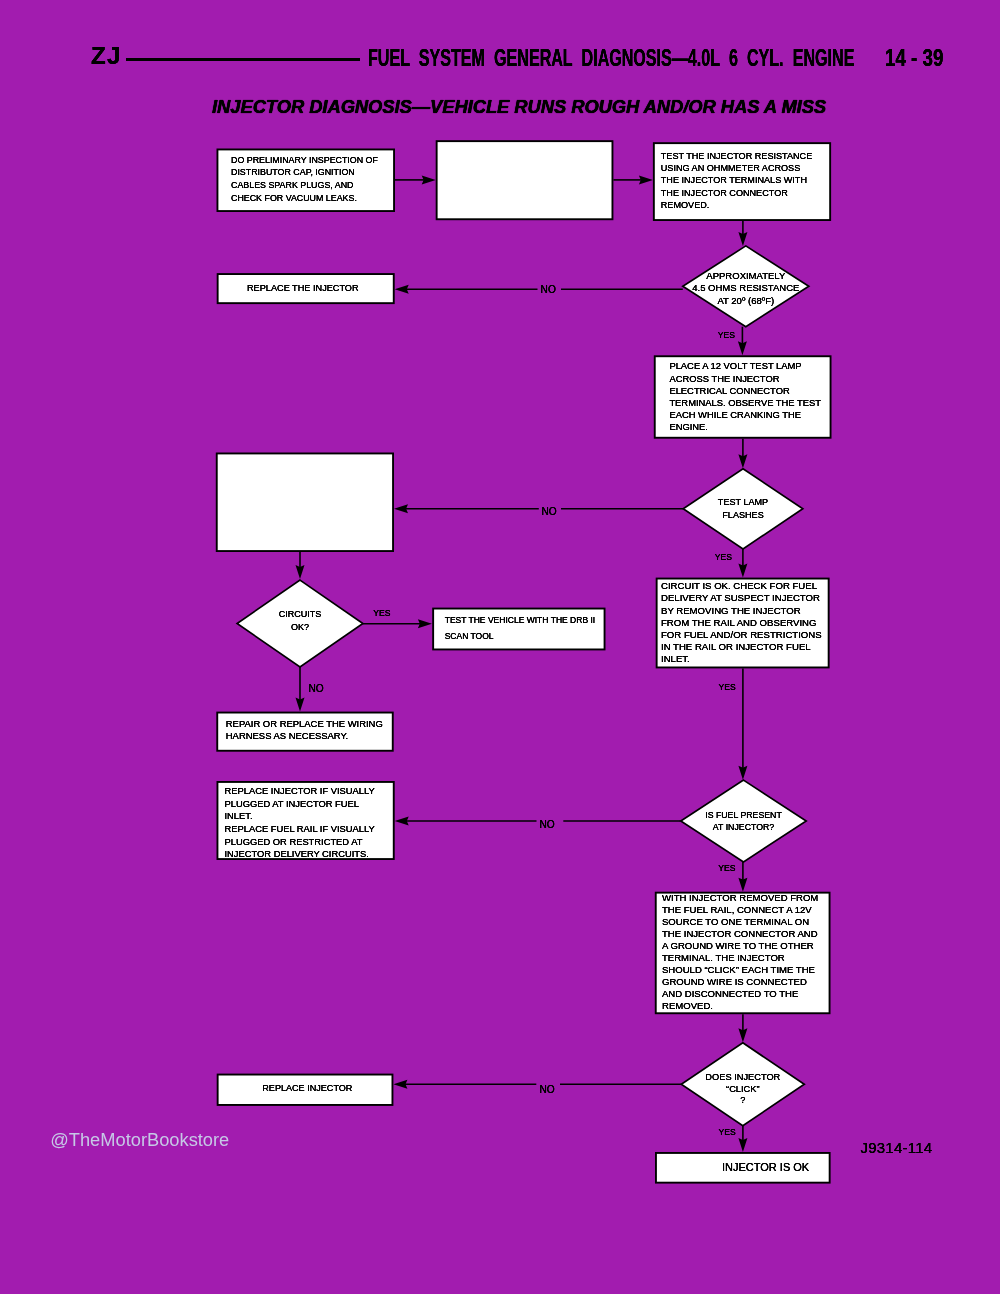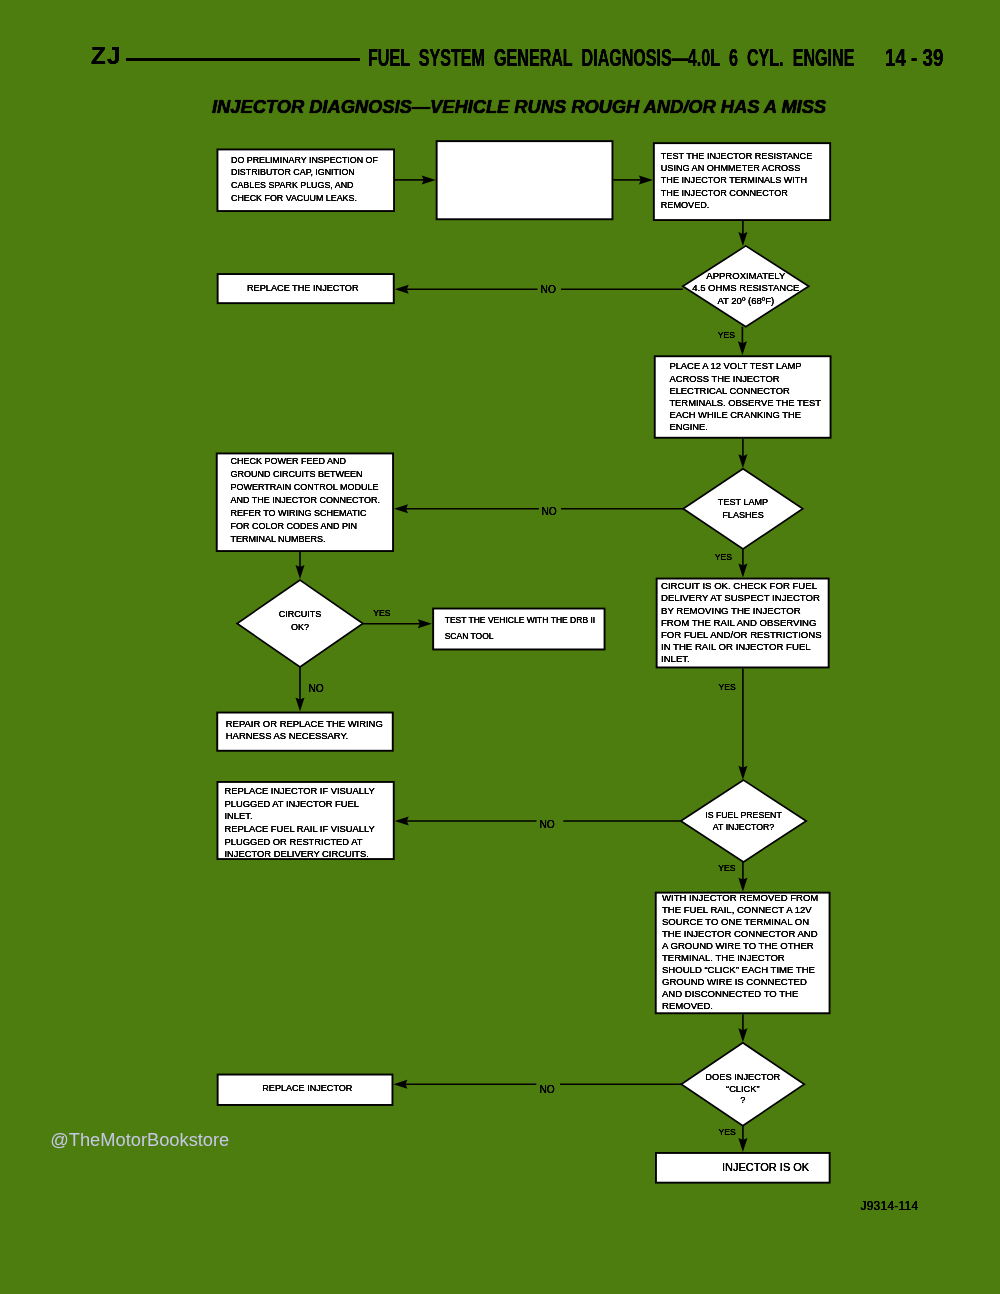--- a/index.html
+++ b/index.html
@@ -1,20 +1,20 @@
 <!DOCTYPE html>
 <html><head>
 <meta charset="utf-8">
 <title>ZJ FUEL SYSTEM GENERAL DIAGNOSIS</title>
 <style>
 html,body{margin:0;padding:0;background:#fff;}
 body{width:1000px;height:1294px;position:relative;overflow:hidden;
   font-family:"Liberation Sans",sans-serif;color:#000;
   -webkit-font-smoothing:antialiased;}
-.page{position:absolute;left:0;top:0;width:1000px;height:1294px;background:#4d7c0f;}
+.page{position:absolute;left:0;top:0;width:1000px;height:1294px;background:#a21caf;}
 
 
 #hdr-code,#hdr-title,#hdr-page{text-shadow:0 0 .5px #000,0 0 .5px #000;}
 #subtitle{text-shadow:0 0 .75px #000,0 0 .75px #000,.3px 0 .3px #000;}
 #hdr-code{position:absolute;left:91px;top:45.3px;font-weight:bold;font-size:23px;
   letter-spacing:1.3px;line-height:23px;transform:scaleX(1.05);transform-origin:left top;}
 #hdr-rule{position:absolute;left:126px;top:57.8px;width:234.3px;height:2.8px;background:#000;}
 #hdr-title{position:absolute;left:368.3px;top:46.5px;font-weight:bold;font-size:23px;
   word-spacing:6.7px;line-height:23px;white-space:nowrap;
   transform:scaleX(.699);transform-origin:left top;}
@@ -28,21 +28,21 @@
 #chart-svg{position:absolute;left:0;top:0;width:1000px;height:1294px;}
 #chart-svg line{stroke:#000;stroke-width:1.6;}
 #chart-svg polygon{fill:#000;}
 #chart-svg polygon.dia{fill:#fff;stroke:#000;stroke-width:1.7;}
 #chart-svg rect.nbox{fill:#fff;stroke:#000;stroke-width:1.9;}
 .ntxt{position:absolute;white-space:nowrap;text-shadow:0 0 .45px #000,0 0 .45px #000;}
 .dtxt{position:absolute;width:160px;text-align:center;white-space:nowrap;text-shadow:0 0 .45px #000,0 0 .45px #000;}
 .elbl{position:absolute;white-space:nowrap;text-shadow:0 0 .45px #000,0 0 .45px #000;}
 
 
-#fig-id{position:absolute;left:860.4px;top:1199px;font-size:12px;letter-spacing:.25px;
+#fig-id{position:absolute;left:860.4px;top:1139px;font-size:15px;letter-spacing:.25px;
   text-shadow:0 0 .5px #000,0 0 .5px #000;}
 #watermark{position:absolute;left:50.2px;top:1128.8px;font-size:18.3px;color:#c6c8e6;}
 </style>
 </head>
 <body>
 
 <div class="page">
 
   <div id="hdr-code">ZJ</div>
   <div id="hdr-rule"></div>
@@ -134,29 +134,20 @@
     <div>REPLACE THE INJECTOR</div>
   </div>
   <div class="ntxt" style="left:669.4px;top:360.32px;font-size:9.4px;line-height:12.2px">
     <div>PLACE A 12 VOLT TEST LAMP</div>
     <div>ACROSS THE INJECTOR</div>
     <div>ELECTRICAL CONNECTOR</div>
     <div>TERMINALS. OBSERVE THE TEST</div>
     <div>EACH WHILE CRANKING THE</div>
     <div>ENGINE.</div>
   </div>
-  <div class="ntxt" style="left:230.4px;top:455.17px;font-size:9.0px;line-height:13.05px">
-    <div>CHECK POWER FEED AND</div>
-    <div>GROUND CIRCUITS BETWEEN</div>
-    <div>POWERTRAIN CONTROL MODULE</div>
-    <div>AND THE INJECTOR CONNECTOR.</div>
-    <div>REFER TO WIRING SCHEMATIC</div>
-    <div>FOR COLOR CODES AND PIN</div>
-    <div>TERMINAL NUMBERS.</div>
-  </div>
   <div class="ntxt" style="left:444.7px;top:613.05px;font-size:8.52px;line-height:15.6px">
     <div>TEST THE VEHICLE WITH THE DRB II</div>
     <div>SCAN TOOL</div>
   </div>
   <div class="ntxt" style="left:225.8px;top:717.84px;font-size:9.45px;line-height:12.6px">
     <div>REPAIR OR REPLACE THE WIRING</div>
     <div>HARNESS AS NECESSARY.</div>
   </div>
   <div class="ntxt" style="left:661px;top:580.31px;font-size:9.6px;line-height:12.15px">
     <div>CIRCUIT IS OK. CHECK FOR FUEL</div>

